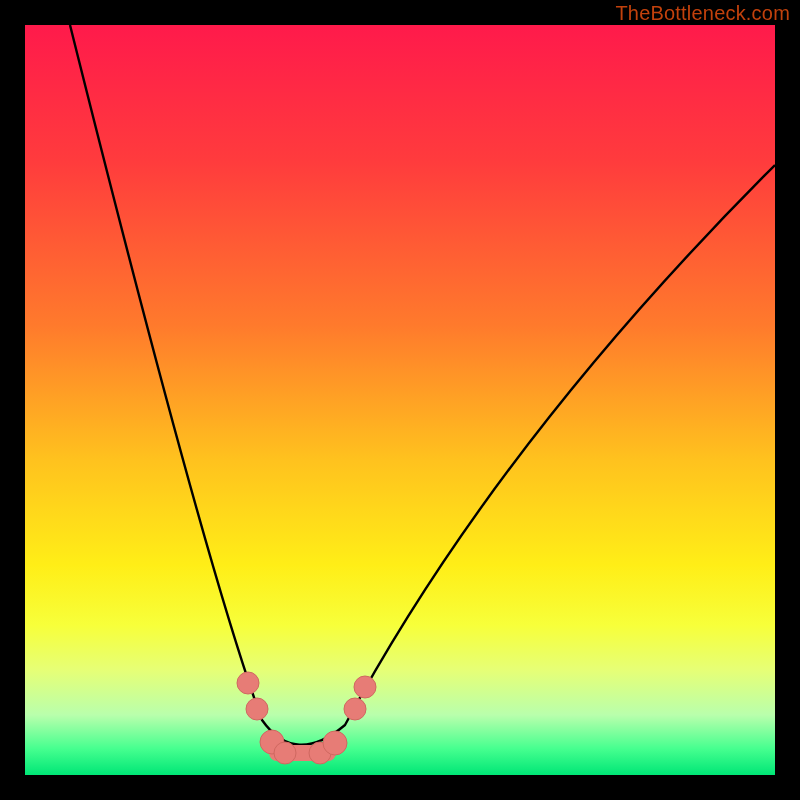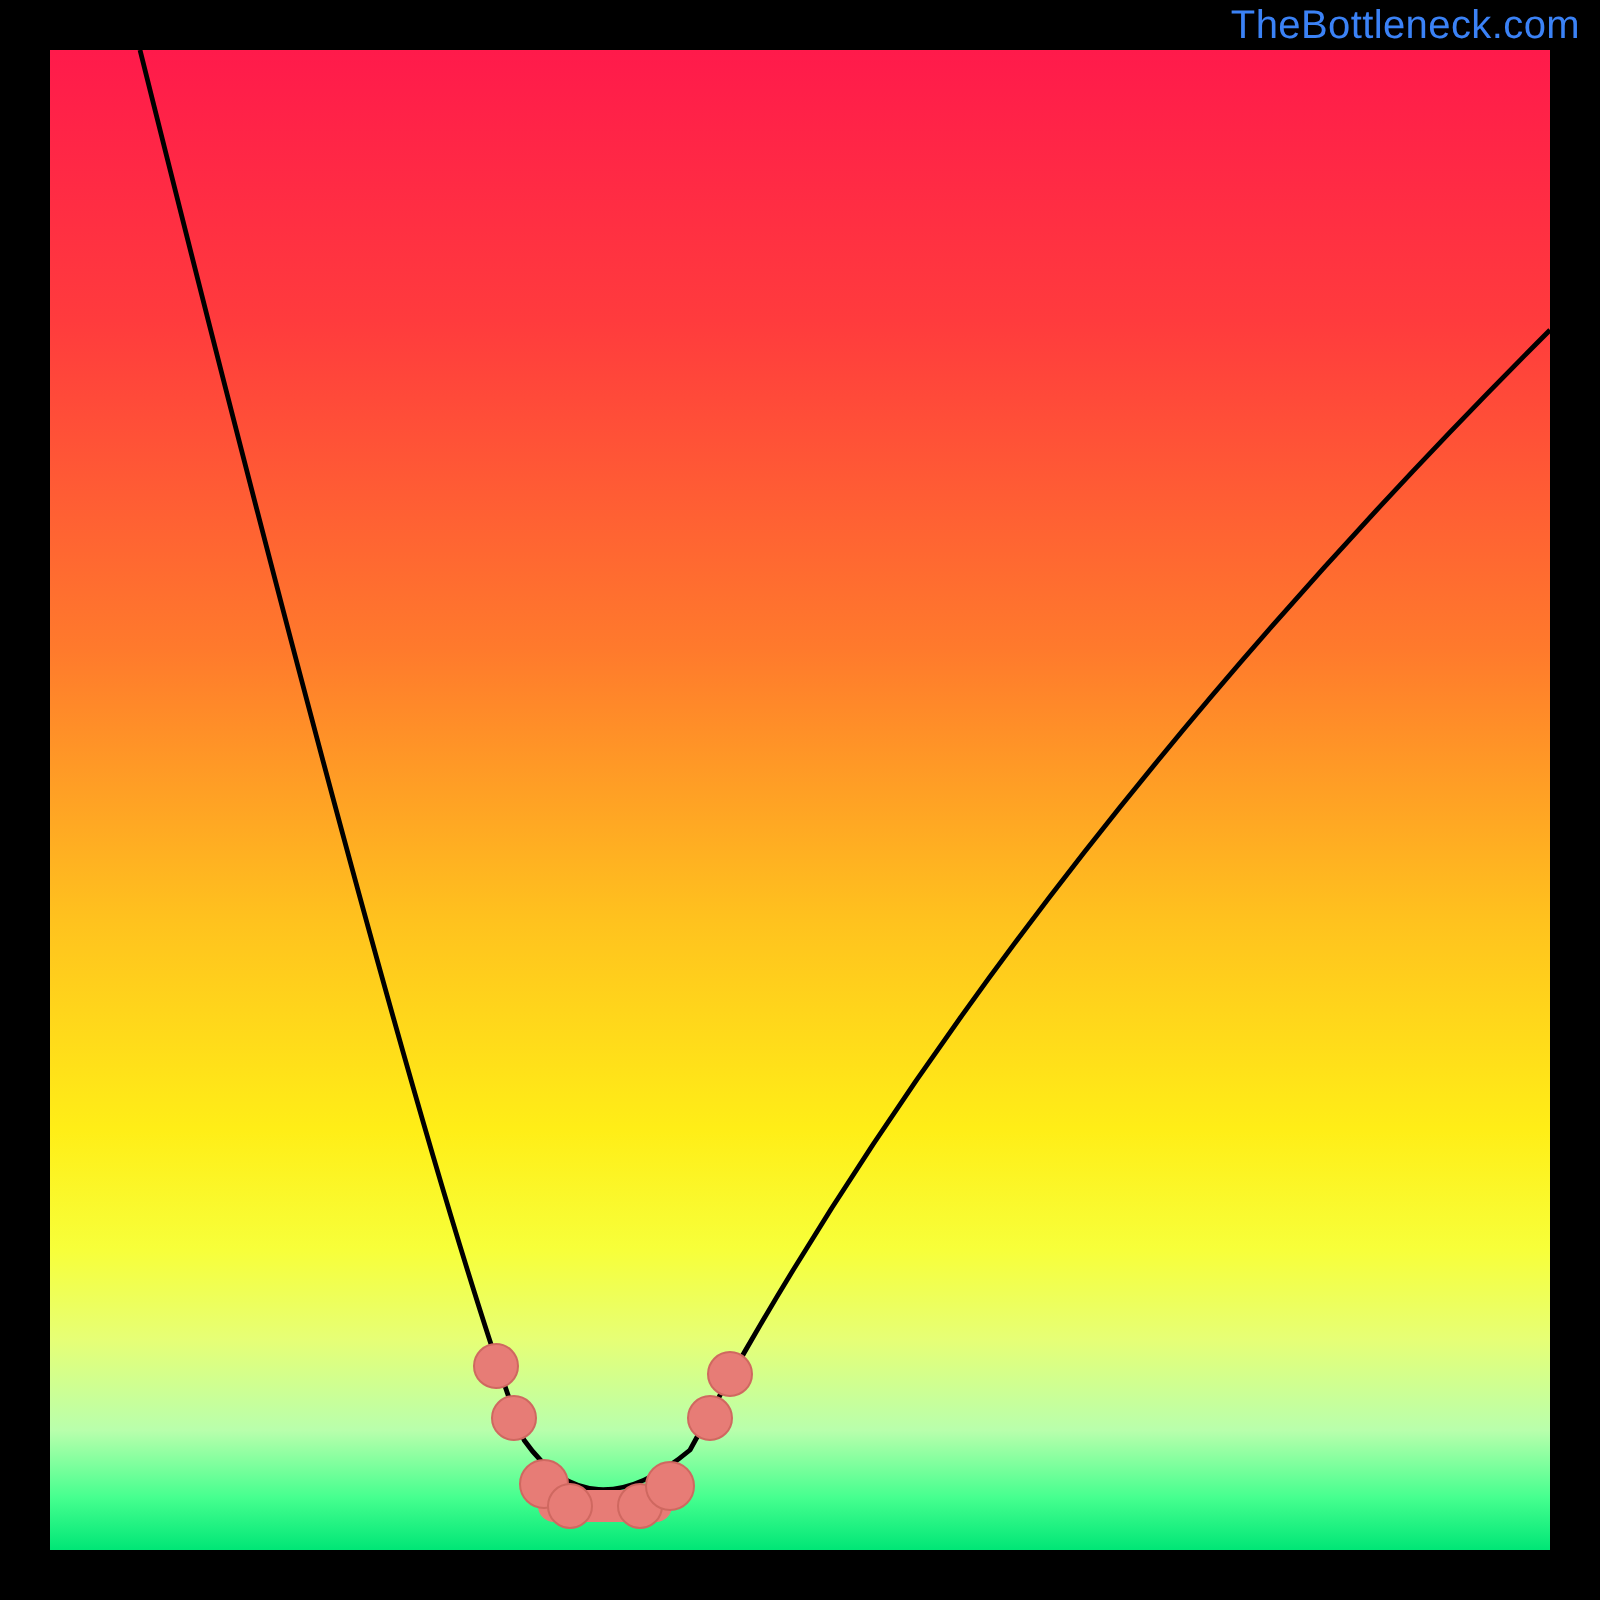--- a/index.html
+++ b/index.html
@@ -25,21 +25,21 @@
     overflow: hidden;
   }
   .gradient {
     position: absolute;
     inset: 0;
   }
   .watermark {
     position: absolute;
     top: 2px;
     right: 10px;
-    color: #3b82f6;
+    color: #c2410c;
     font-size: 20px;
     font-weight: 500;
     letter-spacing: 0.2px;
   }
   svg.curve {
     position: absolute;
     inset: 0;
   }
   .marker {
     fill: #e77c76;

